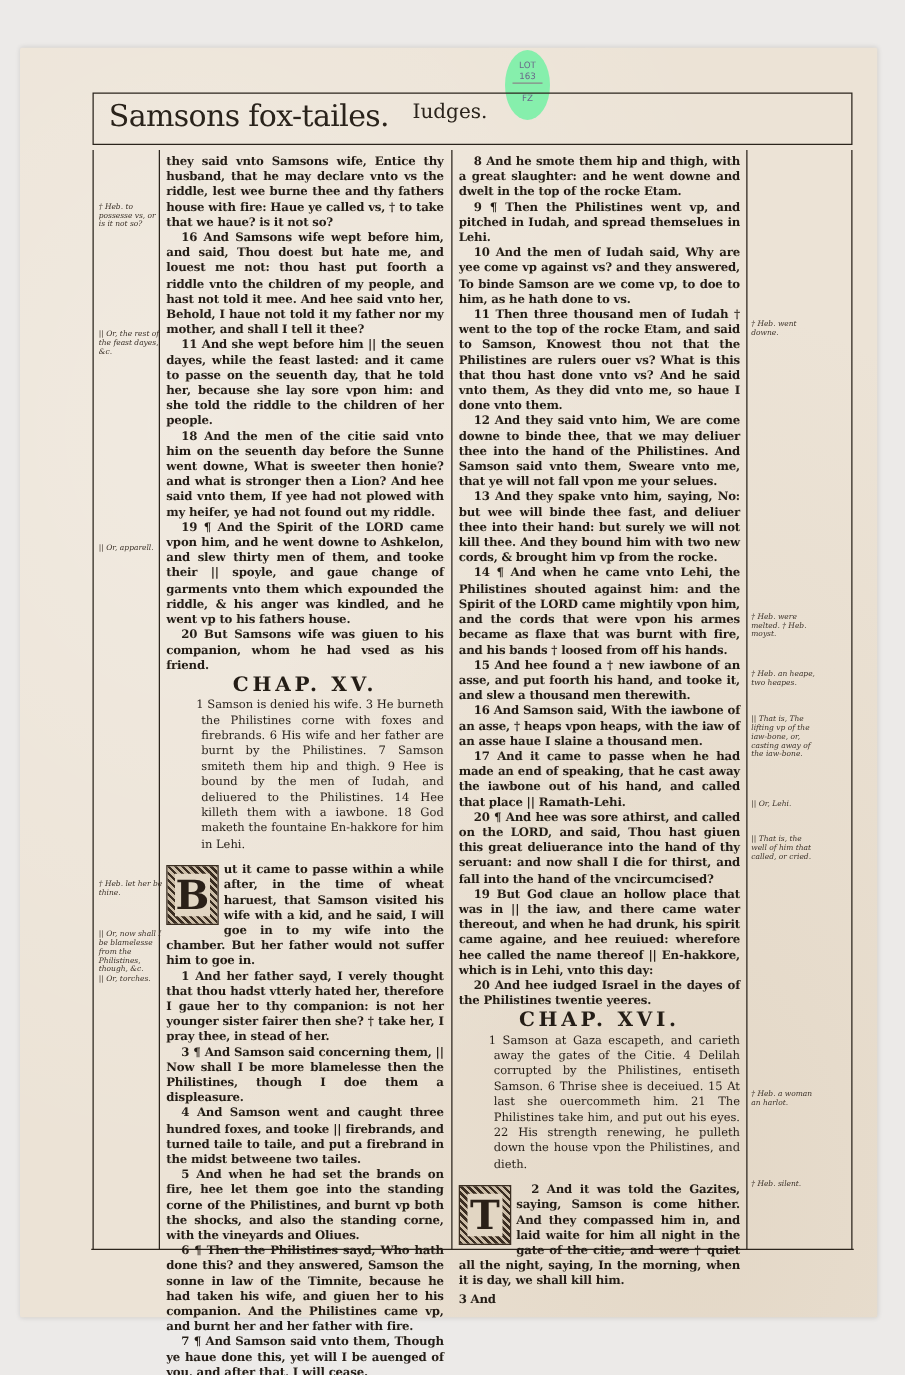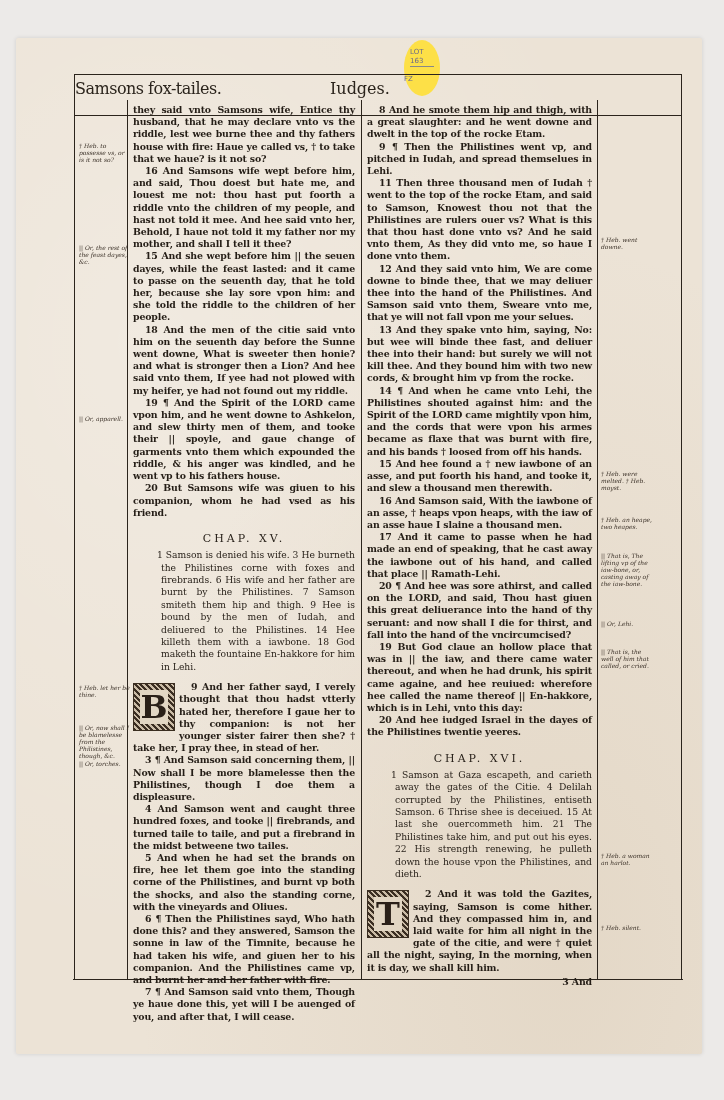--- a/index.html
+++ b/index.html
@@ -1,43 +1,43 @@
 <!DOCTYPE html>
 <html><head>
 <meta charset="utf-8">
 <style>
   html, body { margin:0; padding:0; }
   body { width:724px; height:1100px; background:#eceae8; position:relative; overflow:hidden; font-family:"DejaVu Serif", serif; }
   .page { position:absolute; left:16px; top:38px; width:686px; height:1016px; background:#ece3d6;
           box-shadow: 0 0 4px rgba(0,0,0,0.12); border-radius:2px;
           background-image: radial-gradient(ellipse at 20% 30%, rgba(255,255,255,0.25), transparent 60%),
                             radial-gradient(ellipse at 80% 90%, rgba(190,165,130,0.18), transparent 55%); }
-  .sticker { position:absolute; left:404px; top:40px; width:36px; height:56px; background:#fde047; border-radius:50%;
-             font-family:"DejaVu Sans", sans-serif; font-size:7px; color:#6a6a8a; line-height:9px; padding-top:8px; box-sizing:border-box; }
+  .sticker { position:absolute; left:404px; top:40px; width:36px; height:56px; background:#86efac; border-radius:50%;
+             font-family:"DejaVu Sans", sans-serif; font-size:7px; color:#6a6a8a; text-align:center; line-height:9px; padding-top:8px; box-sizing:border-box; }
   .sticker .lot { border-bottom:1px solid #888; margin:0 6px 8px; }
   .header { position:absolute; left:74px; top:74px; width:606px; height:40px; border:1.5px solid #2b241c; border-bottom:1.5px solid #2b241c; }
   .hdr { position:absolute; top:4px; font-family:"DejaVu Serif", serif; color:#2a231b; }
-  .hdr.left { left:0; font-size:16px; letter-spacing:-0.5px; }
+  .hdr.left { left:12px; font-size:24px; letter-spacing:-0.5px; }
   .hdr.center { left:255px; font-size:16px; }
   .hdr.right { right:4px; font-size:24px; }
-  .frame { position:absolute; left:74px; top:100px; width:606px; height:880px; border-left:1.5px solid #2b241c; border-right:1.5px solid #2b241c; }
+  .frame { position:absolute; left:74px; top:120px; width:606px; height:880px; border-left:1.5px solid #2b241c; border-right:1.5px solid #2b241c; }
   .frame .bottom-rule { position:absolute; left:-2px; right:-2px; bottom:0; border-bottom:1.5px solid #2b241c; }
   .col-rule { position:absolute; top:0; bottom:0; border-left:1px solid #2b241c; }
   .col { position:absolute; top:4px; font-family:"DejaVu Serif", serif; color:#241d16; font-size:9.4px; line-height:12.2px; text-align:justify; }
   .col p { margin:0; text-indent:12px; }
   .col p.cont { text-indent:0; }
   .col .bl { font-weight:bold; letter-spacing:-0.15px; }
-  .chap { text-align:center; font-size:11px; letter-spacing:3px; margin:14px 0 4px; font-weight:normal; }
+  .chap { text-align:center; font-size:16px; letter-spacing:3px; margin:3px 0 4px; font-weight:bold; }
   .summary { font-size:9.2px; line-height:12.4px; font-style:normal; padding-left:4px; text-indent:-4px; margin-bottom:8px;margin-left:24px; }
   .dropcap { float:left; width:40px; height:46px; margin:2px 4px 0 0; border:1px solid #3a2d20; background:
             repeating-linear-gradient(45deg,#3b2e22 0 2px,#cbbca6 2px 4px); position:relative; }
   .dropcap span { position:absolute; inset:6px; background:#e2d6c3; font-size:32px; line-height:34px; text-align:center; font-weight:bold; color:#2a2018; }
   .margin-notes { position:absolute; font-size:6px; line-height:7px; font-style:italic; color:#3a3027; }
   .note { position:absolute; width:52px; }
-  .pagenum { text-align:right; font-weight:bold; margin-top:2px; }
+  .pagenum { text-align:left; font-weight:bold; margin-top:2px; }
 </style>
 </head>
 <body>
 
 <div class="page"></div>
 
 <div class="sticker">
   <div class="lot">LOT 163</div>
   <div>FZ</div>
 </div>
@@ -58,40 +58,42 @@
     <div class="note" style="top:144px">|| Or, the rest of the feast dayes, &amp;c.</div>
     <div class="note" style="top:315px">|| Or, apparell.</div>
     <div class="note" style="top:584px">† Heb. let her be thine.</div>
     <div class="note" style="top:624px">|| Or, now shall I be blamelesse from the Philistines, though, &amp;c.</div>
     <div class="note" style="top:660px">|| Or, torches.</div>
   </div>
 
   <div class="col" style="left:58px; width:222px;">
     <p class="cont bl">they said vnto Samsons wife, Entice thy husband, that he may declare vnto vs the riddle, lest wee burne thee and thy fathers house with fire: Haue ye called vs, † to take that we haue? is it not so?</p>
     <p class="bl">16 And Samsons wife wept before him, and said, Thou doest but hate me, and louest me not: thou hast put foorth a riddle vnto the children of my people, and hast not told it mee. And hee said vnto her, Behold, I haue not told it my father nor my mother, and shall I tell it thee?</p>
-    <p class="bl">15 And she wept before him || the seuen dayes, while the feast lasted: and it came to passe on the seuenth day, that he told her, because she lay sore vpon him: and she told the riddle to the children of her people.</p>
+    <p class="bl">11 And she wept before him || the seuen dayes, while the feast lasted: and it came to passe on the seuenth day, that he told her, because she lay sore vpon him: and she told the riddle to the children of her people.</p>
     <p class="bl">18 And the men of the citie said vnto him on the seuenth day before the Sunne went downe, What is sweeter then honie? and what is stronger then a Lion? And hee said vnto them, If yee had not plowed with my heifer, ye had not found out my riddle.</p>
     <p class="bl">19 ¶ And the Spirit of the LORD came vpon him, and he went downe to Ashkelon, and slew thirty men of them, and tooke their || spoyle, and gaue change of garments vnto them which expounded the riddle, &amp; his anger was kindled, and he went vp to his fathers house.</p>
     <p class="bl">20 But Samsons wife was giuen to his companion, whom he had vsed as his friend.</p>
     <div class="chap">CHAP. XV.</div>
     <div class="summary">1 Samson is denied his wife. 3 He burneth the Philistines corne with foxes and firebrands. 6 His wife and her father are burnt by the Philistines. 7 Samson smiteth them hip and thigh. 9 Hee is bound by the men of Iudah, and deliuered to the Philistines. 14 Hee killeth them with a iawbone. 18 God maketh the fountaine En-hakkore for him in Lehi.</div>
     <div class="dropcap">
         <span>B</span>
       </div>
-    <p class="bl">9 And her father sayd, I verely thought that thou hadst vtterly hated her, therefore I gaue her to thy companion: is not her younger sister fairer then she? † take her, I pray thee, in stead of her.</p>
+    <p class="cont bl">ut it came to passe within a while after, in the time of wheat haruest, that Samson visited his wife with a kid, and he said, I will goe in to my wife into the chamber. But her father would not suffer him to goe in.</p>
+    <p class="bl">1 And her father sayd, I verely thought that thou hadst vtterly hated her, therefore I gaue her to thy companion: is not her younger sister fairer then she? † take her, I pray thee, in stead of her.</p>
     <p class="bl">3 ¶ And Samson said concerning them, || Now shall I be more blamelesse then the Philistines, though I doe them a displeasure.</p>
     <p class="bl">4 And Samson went and caught three hundred foxes, and tooke || firebrands, and turned taile to taile, and put a firebrand in the midst betweene two tailes.</p>
     <p class="bl">5 And when he had set the brands on fire, hee let them goe into the standing corne of the Philistines, and burnt vp both the shocks, and also the standing corne, with the vineyards and Oliues.</p>
     <p class="bl">6 ¶ Then the Philistines sayd, Who hath done this? and they answered, Samson the sonne in law of the Timnite, because he had taken his wife, and giuen her to his companion. And the Philistines came vp, and burnt her and her father with fire.</p>
     <p class="bl">7 ¶ And Samson said vnto them, Though ye haue done this, yet will I be auenged of you, and after that, I will cease.</p>
   </div>
 
   <div class="col" style="left:292px; width:225px;">
     <p class="bl">8 And he smote them hip and thigh, with a great slaughter: and he went downe and dwelt in the top of the rocke Etam.</p>
     <p class="bl">9 ¶ Then the Philistines went vp, and pitched in Iudah, and spread themselues in Lehi.</p>
+    <p class="bl">10 And the men of Iudah said, Why are yee come vp against vs? and they answered, To binde Samson are we come vp, to doe to him, as he hath done to vs.</p>
     <p class="bl">11 Then three thousand men of Iudah † went to the top of the rocke Etam, and said to Samson, Knowest thou not that the Philistines are rulers ouer vs? What is this that thou hast done vnto vs? And he said vnto them, As they did vnto me, so haue I done vnto them.</p>
     <p class="bl">12 And they said vnto him, We are come downe to binde thee, that we may deliuer thee into the hand of the Philistines. And Samson said vnto them, Sweare vnto me, that ye will not fall vpon me your selues.</p>
     <p class="bl">13 And they spake vnto him, saying, No: but wee will binde thee fast, and deliuer thee into their hand: but surely we will not kill thee. And they bound him with two new cords, &amp; brought him vp from the rocke.</p>
     <p class="bl">14 ¶ And when he came vnto Lehi, the Philistines shouted against him: and the Spirit of the LORD came mightily vpon him, and the cords that were vpon his armes became as flaxe that was burnt with fire, and his bands † loosed from off his hands.</p>
     <p class="bl">15 And hee found a † new iawbone of an asse, and put foorth his hand, and tooke it, and slew a thousand men therewith.</p>
     <p class="bl">16 And Samson said, With the iawbone of an asse, † heaps vpon heaps, with the iaw of an asse haue I slaine a thousand men.</p>
     <p class="bl">17 And it came to passe when he had made an end of speaking, that he cast away the iawbone out of his hand, and called that place || Ramath-Lehi.</p>
     <p class="bl">20 ¶ And hee was sore athirst, and called on the LORD, and said, Thou hast giuen this great deliuerance into the hand of thy seruant: and now shall I die for thirst, and fall into the hand of the vncircumcised?</p>
     <p class="bl">19 But God claue an hollow place that was in || the iaw, and there came water thereout, and when he had drunk, his spirit came againe, and hee reuiued: wherefore hee called the name thereof || En-hakkore, which is in Lehi, vnto this day:</p>
     <p class="bl">20 And hee iudged Israel in the dayes of the Philistines twentie yeeres.</p>

